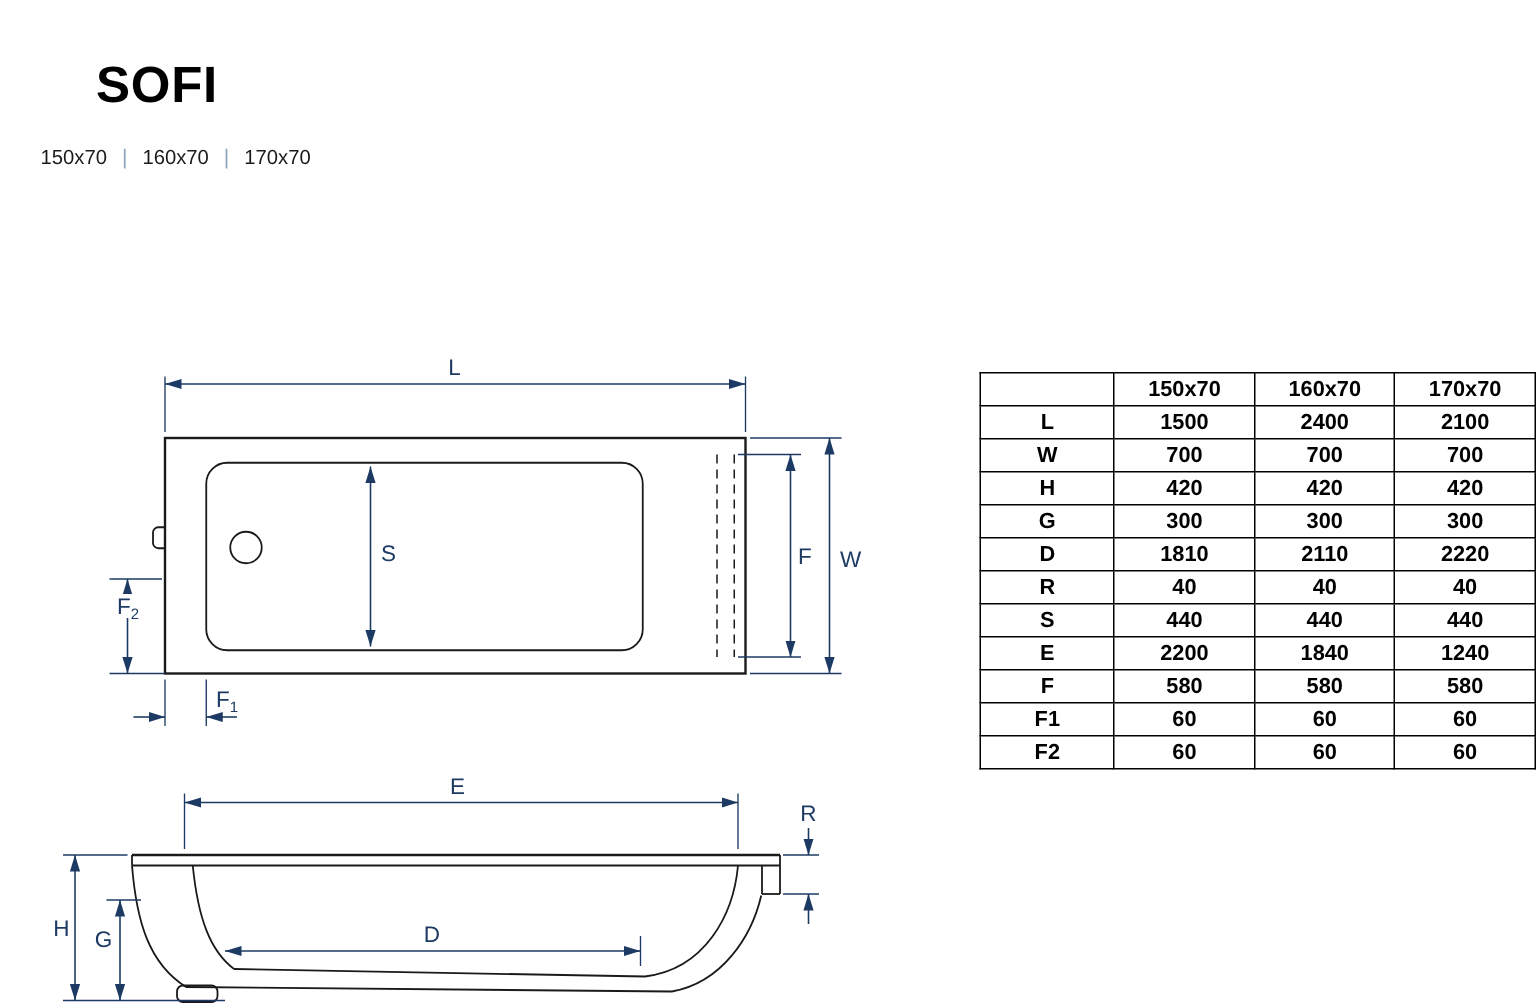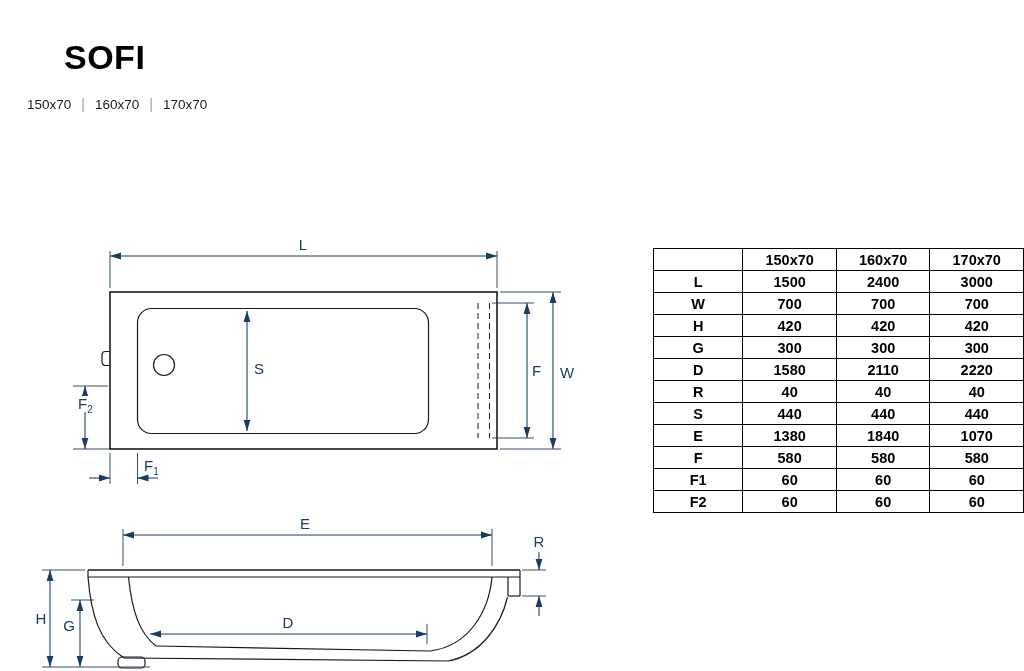--- a/index.html
+++ b/index.html
@@ -179,21 +179,21 @@
       <th class="b-top b-left">150x70</th>
           <th class="b-top">160x70</th>
           <th class="b-top b-right">170x70</th>
         </tr>
     </thead>
     <tbody>
         <tr>
           <th class="b-left b-top">L</th>
           <td class="">1500</td>
           <td class="">2400</td>
-          <td class="b-right ">3000</td>
+          <td class="b-right ">2100</td>
         </tr>
         <tr>
           <th class="b-left">W</th>
           <td class="">700</td>
           <td class="">700</td>
           <td class="b-right ">700</td>
         </tr>
         <tr>
           <th class="b-left">H</th>
           <td class="">420</td>
@@ -201,41 +201,41 @@
           <td class="b-right ">420</td>
         </tr>
         <tr>
           <th class="b-left">G</th>
           <td class="">300</td>
           <td class="">300</td>
           <td class="b-right ">300</td>
         </tr>
         <tr>
           <th class="b-left">D</th>
-          <td class="">1580</td>
+          <td class="">1810</td>
           <td class="">2110</td>
           <td class="b-right ">2220</td>
         </tr>
         <tr>
           <th class="b-left">R</th>
           <td class="">40</td>
           <td class="">40</td>
           <td class="b-right ">40</td>
         </tr>
         <tr>
           <th class="b-left">S</th>
           <td class="">440</td>
           <td class="">440</td>
           <td class="b-right ">440</td>
         </tr>
         <tr>
           <th class="b-left">E</th>
-          <td class="">1380</td>
+          <td class="">2200</td>
           <td class="">1840</td>
-          <td class="b-right ">1070</td>
+          <td class="b-right ">1240</td>
         </tr>
         <tr>
           <th class="b-left">F</th>
           <td class="">580</td>
           <td class="">580</td>
           <td class="b-right ">580</td>
         </tr>
         <tr>
           <th class="b-left">F1</th>
           <td class="">60</td>

